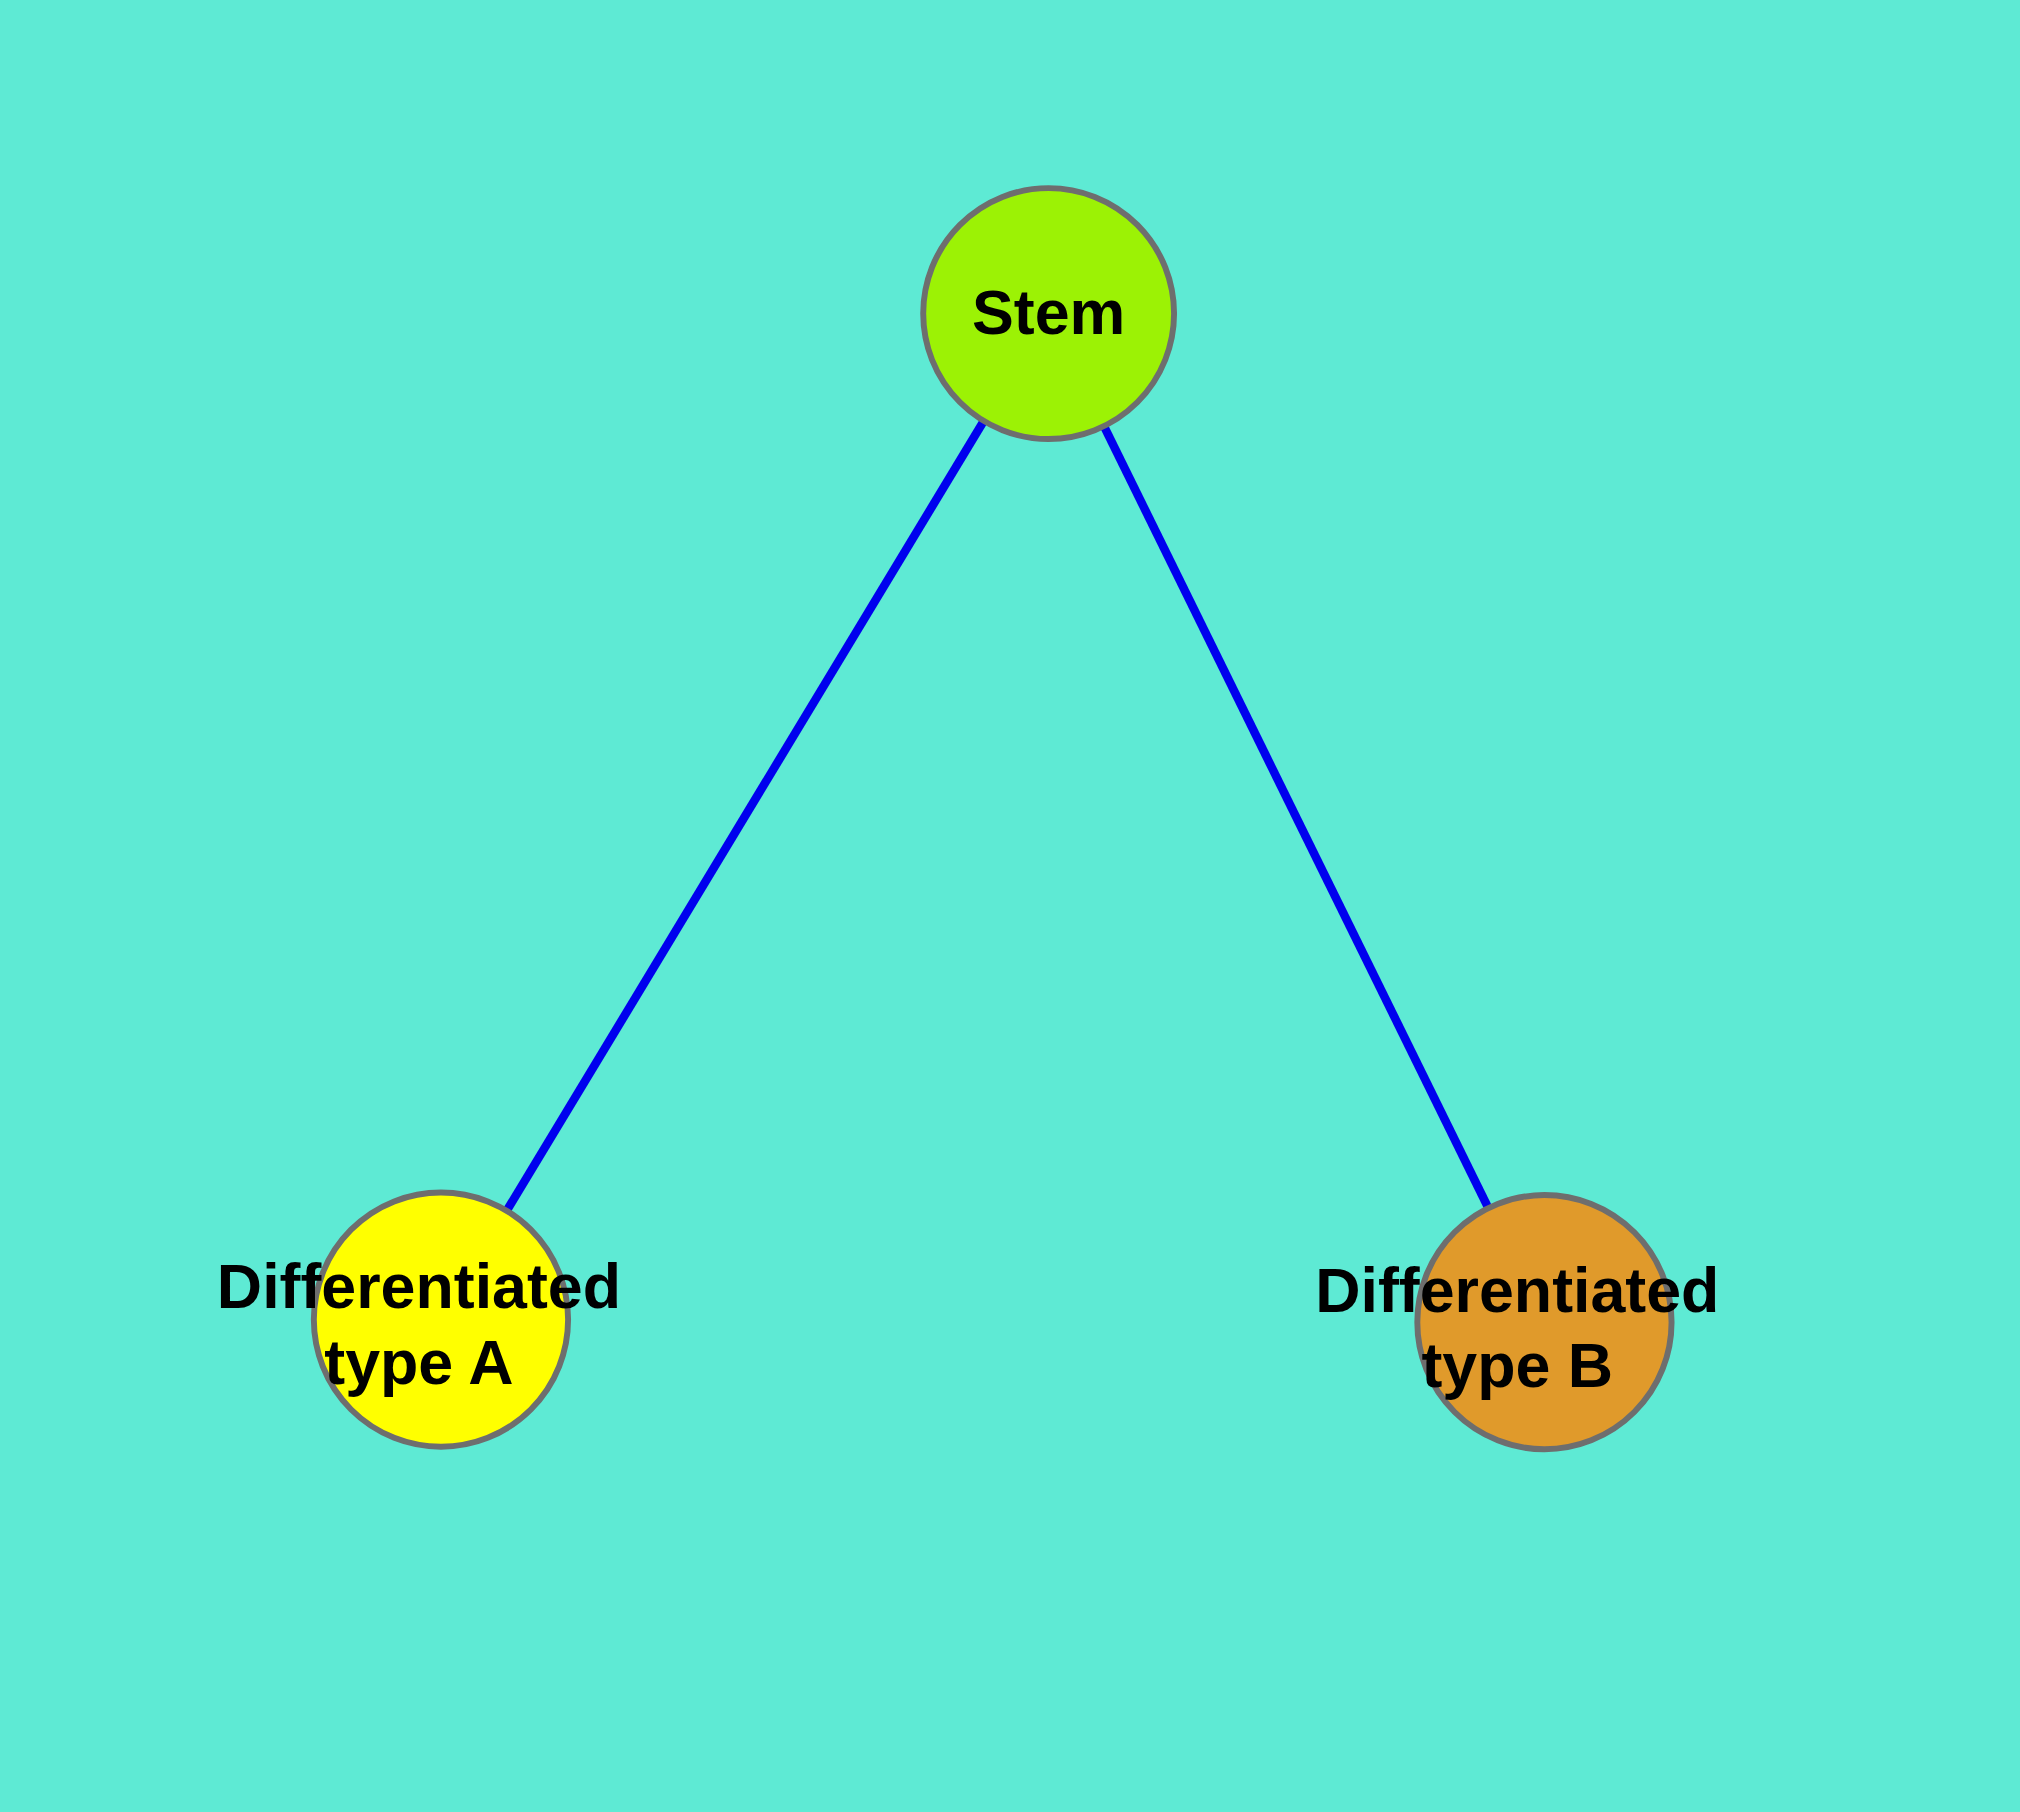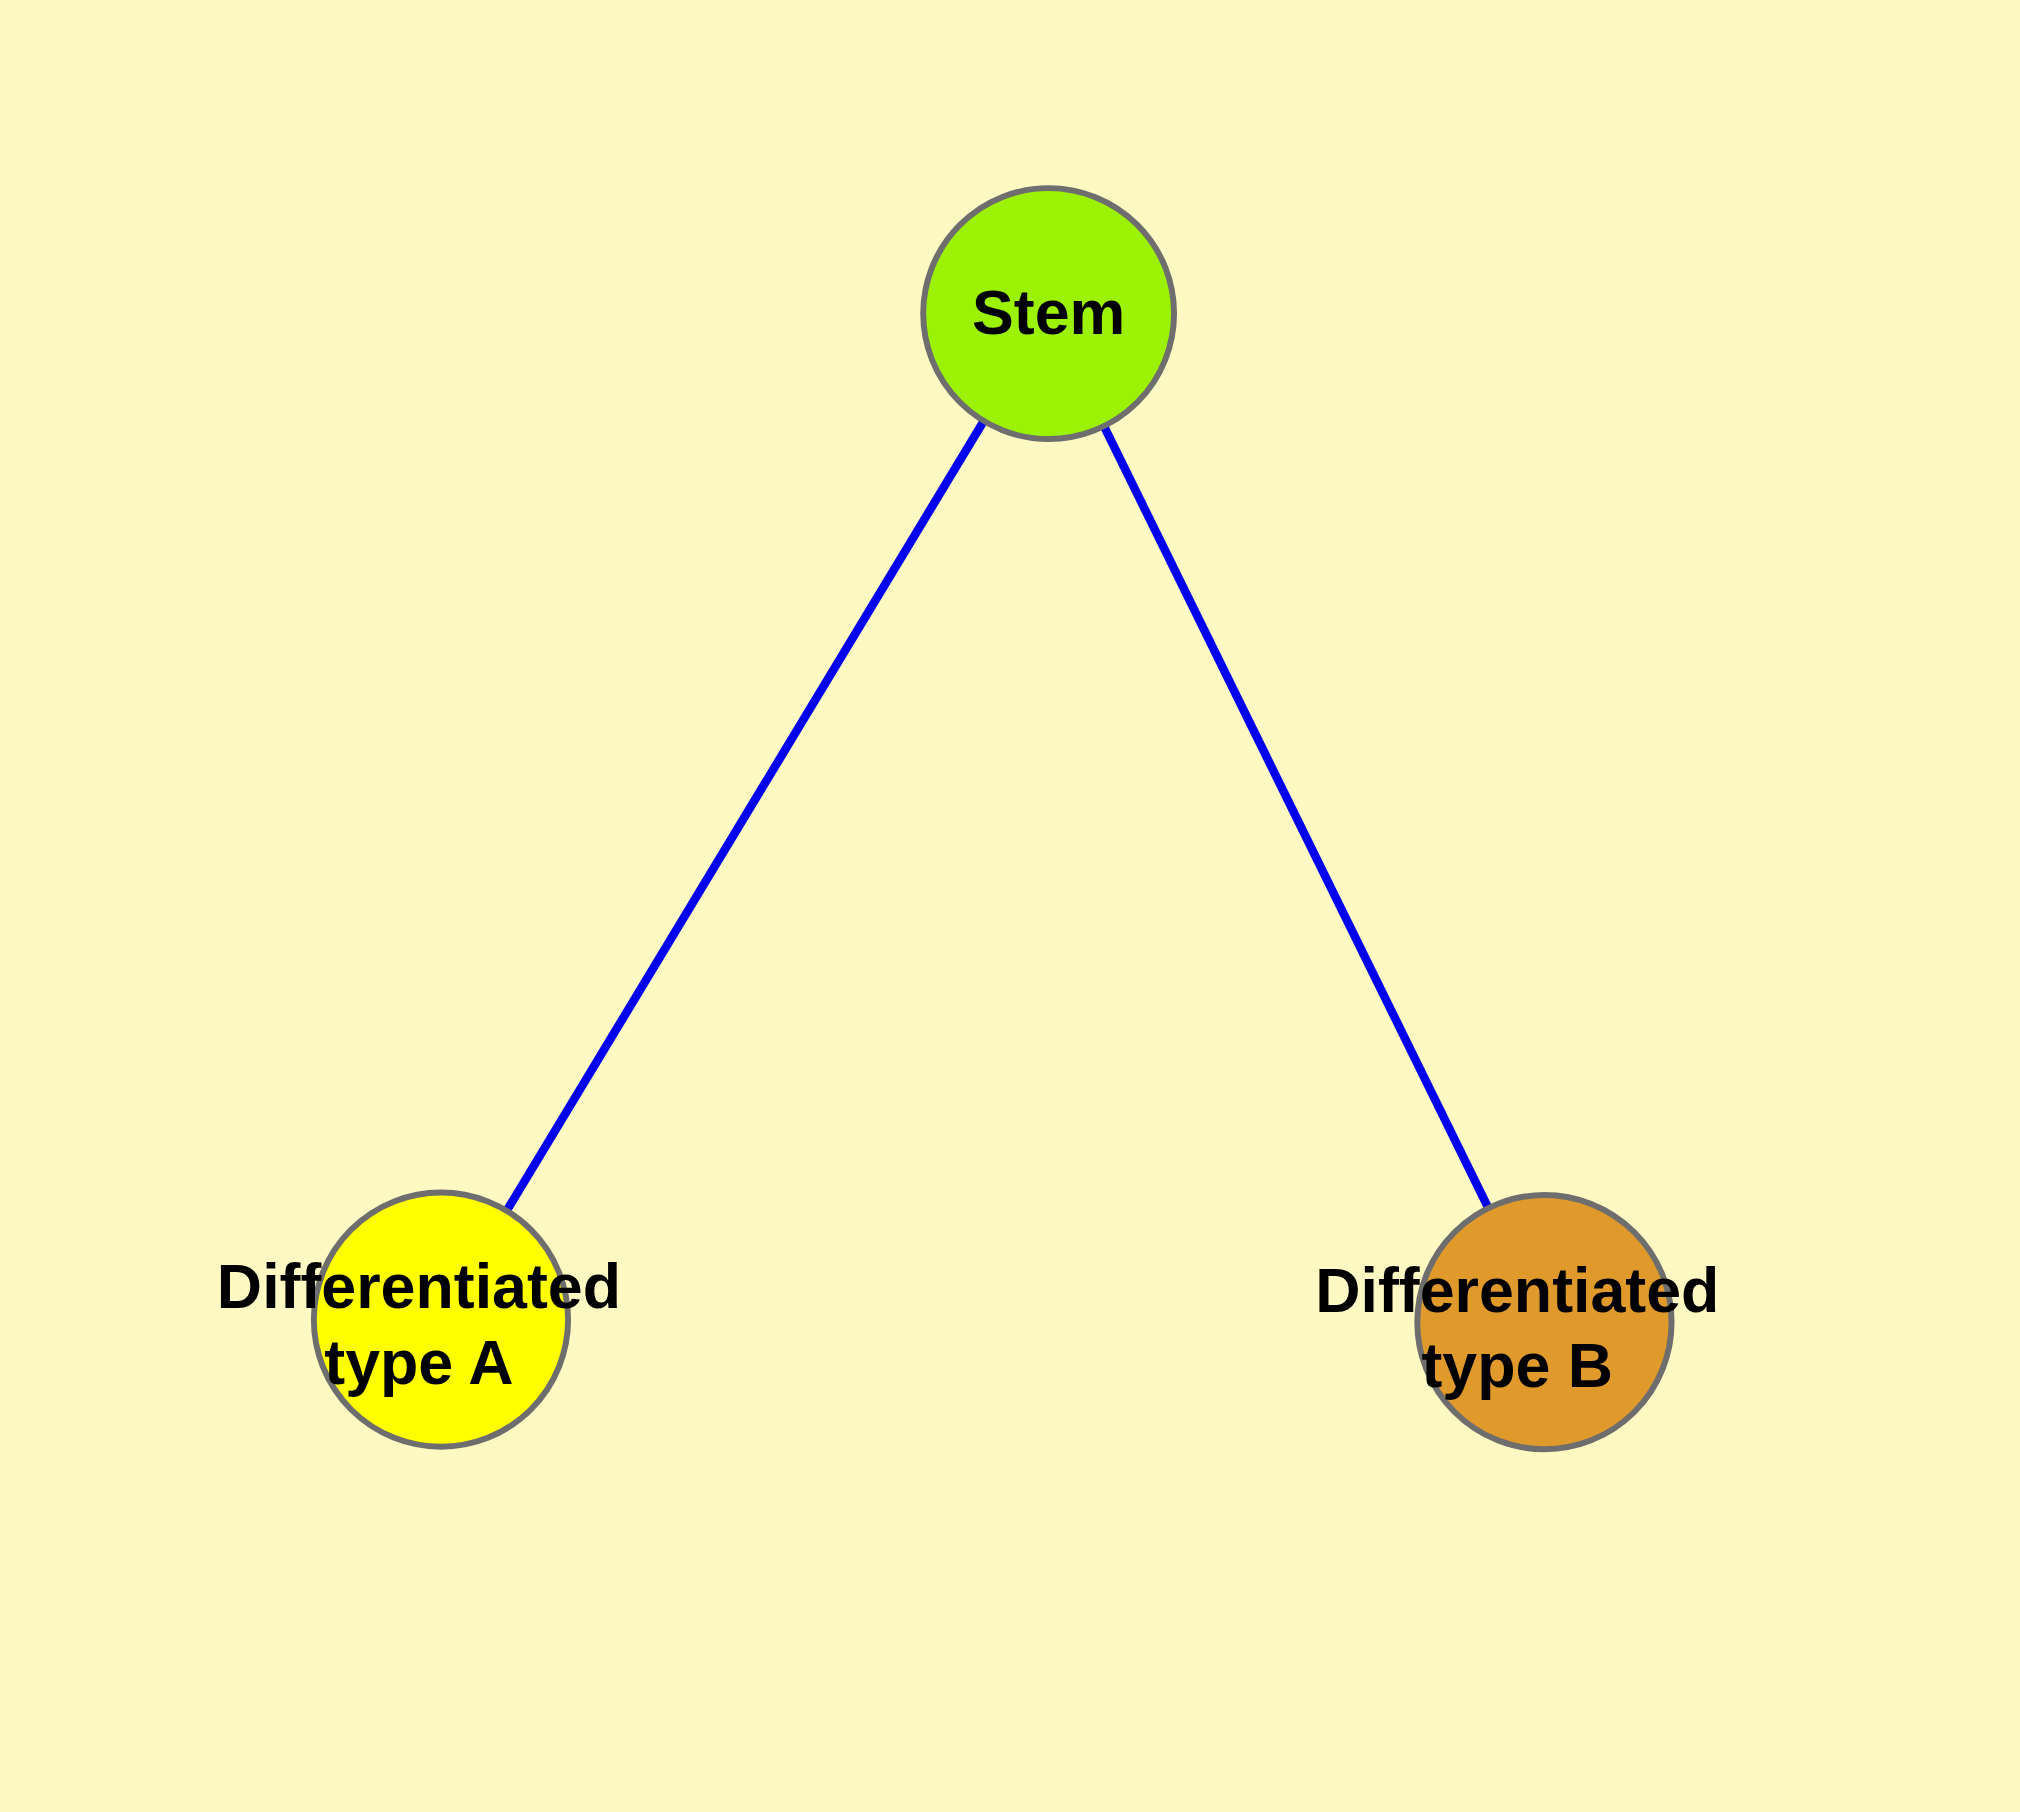--- a/index.html
+++ b/index.html
@@ -4,21 +4,21 @@
 <style>
   html, body {
     margin: 0;
     padding: 0;
     background: #ffffff;
   }
   #canvas {
     position: relative;
     width: 2021px;
     height: 1812px;
-    background: #fef9c3;
+    background: #5eead4;
     overflow: hidden;
     font-family: "Liberation Sans", "DejaVu Sans", sans-serif;
   }
   #graph-svg {
     position: absolute;
     top: 0;
     left: 0;
     width: 2021px;
     height: 1812px;
   }

